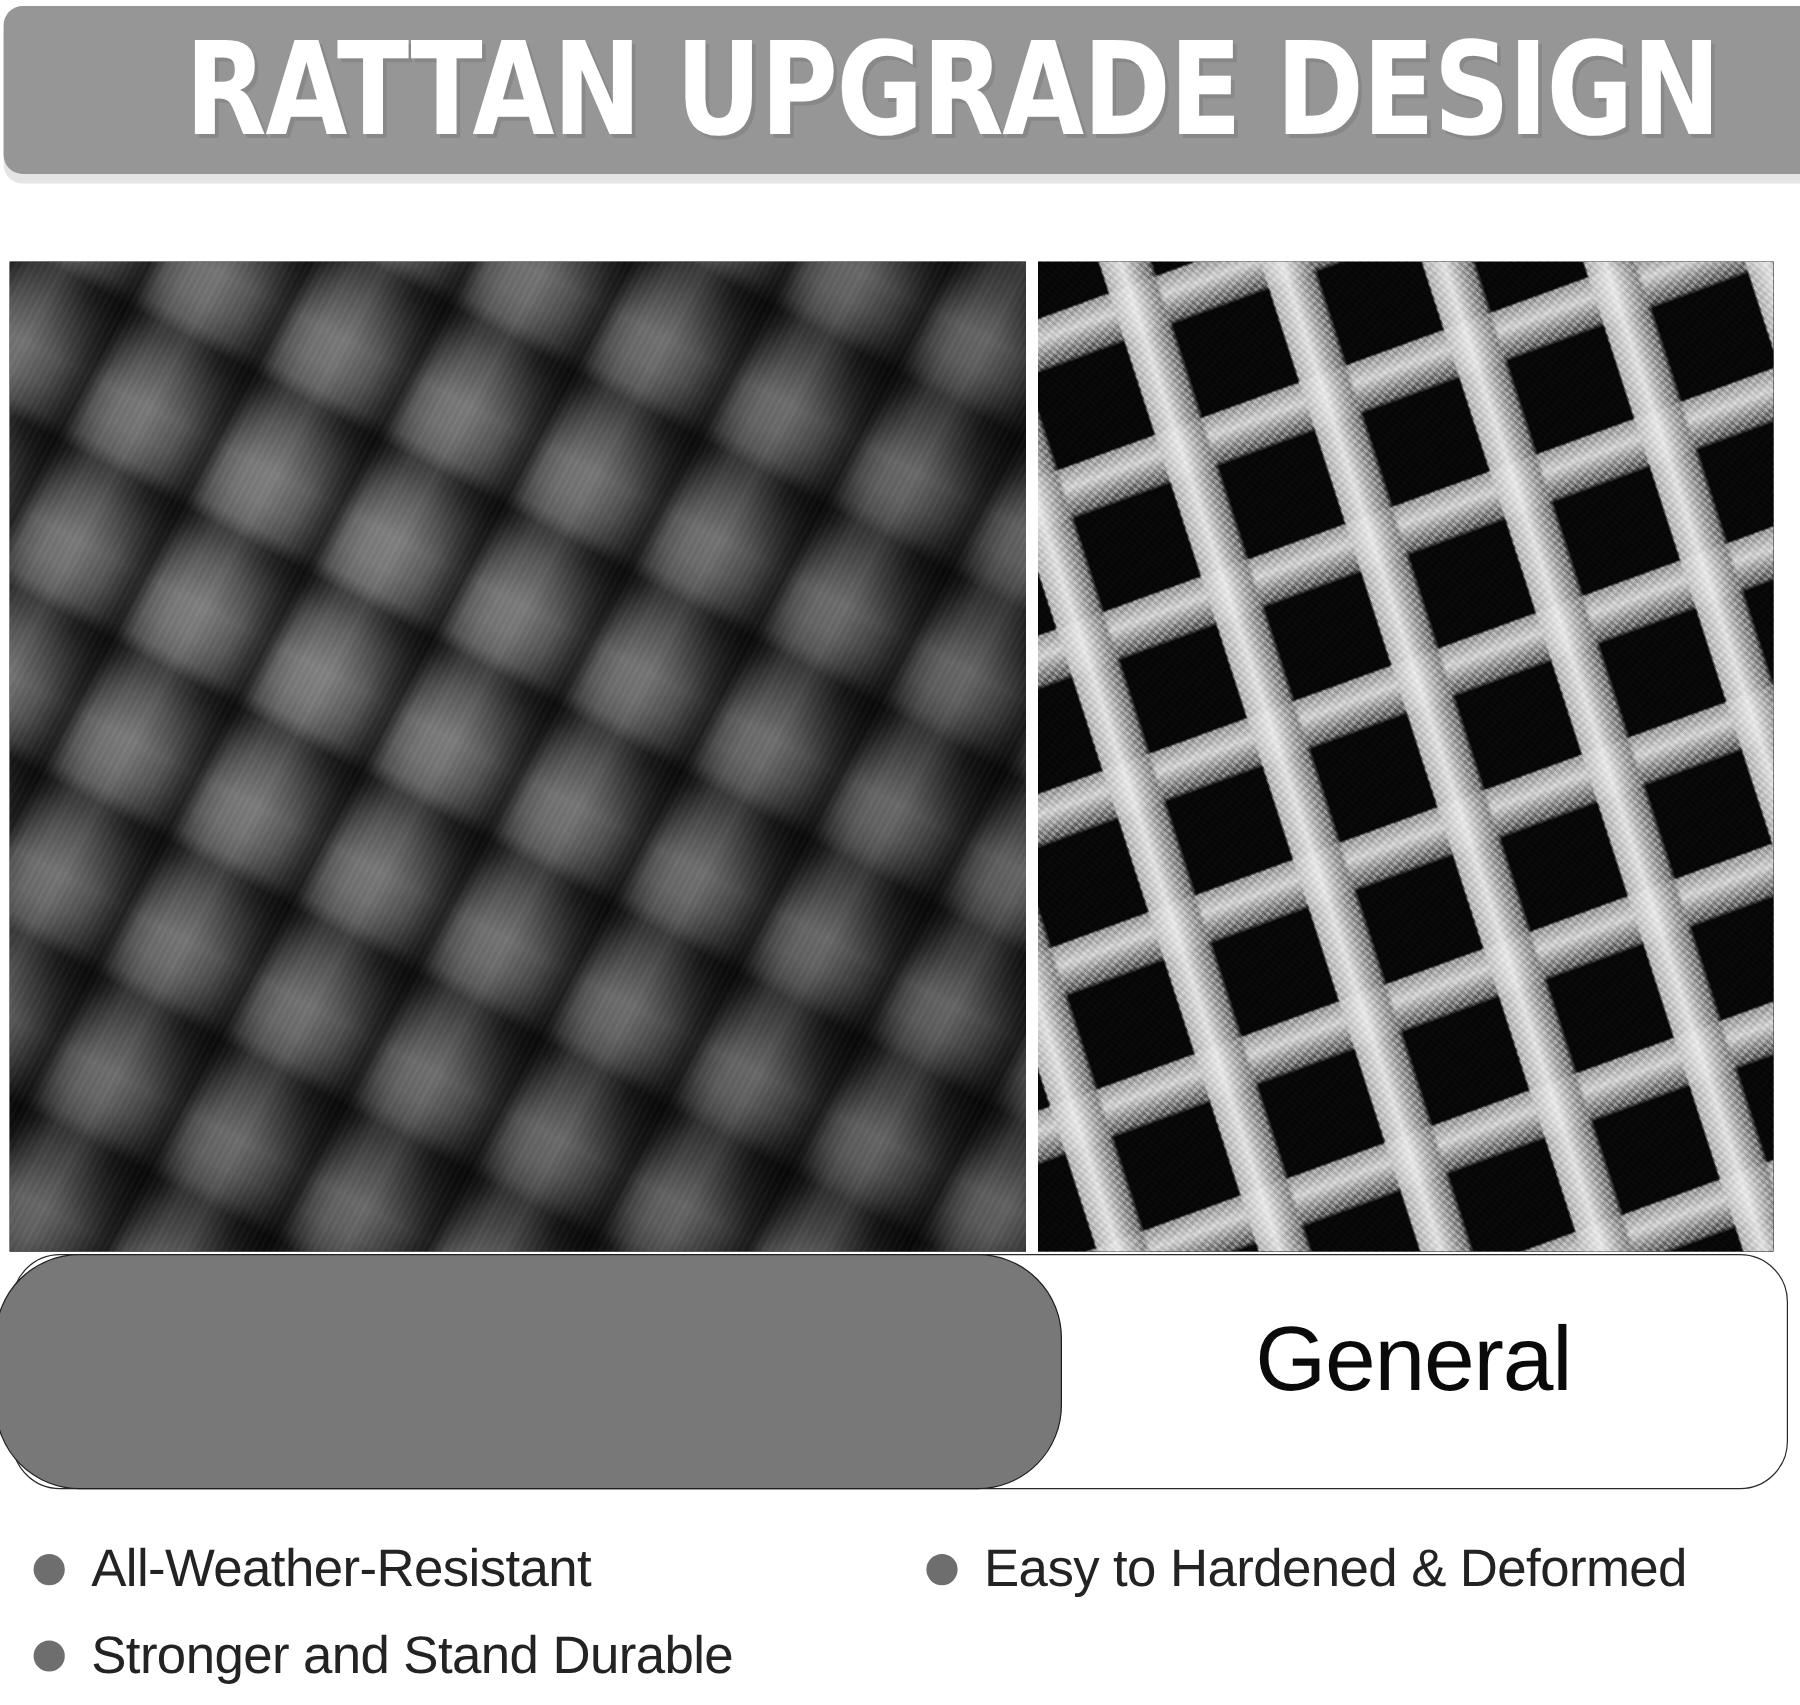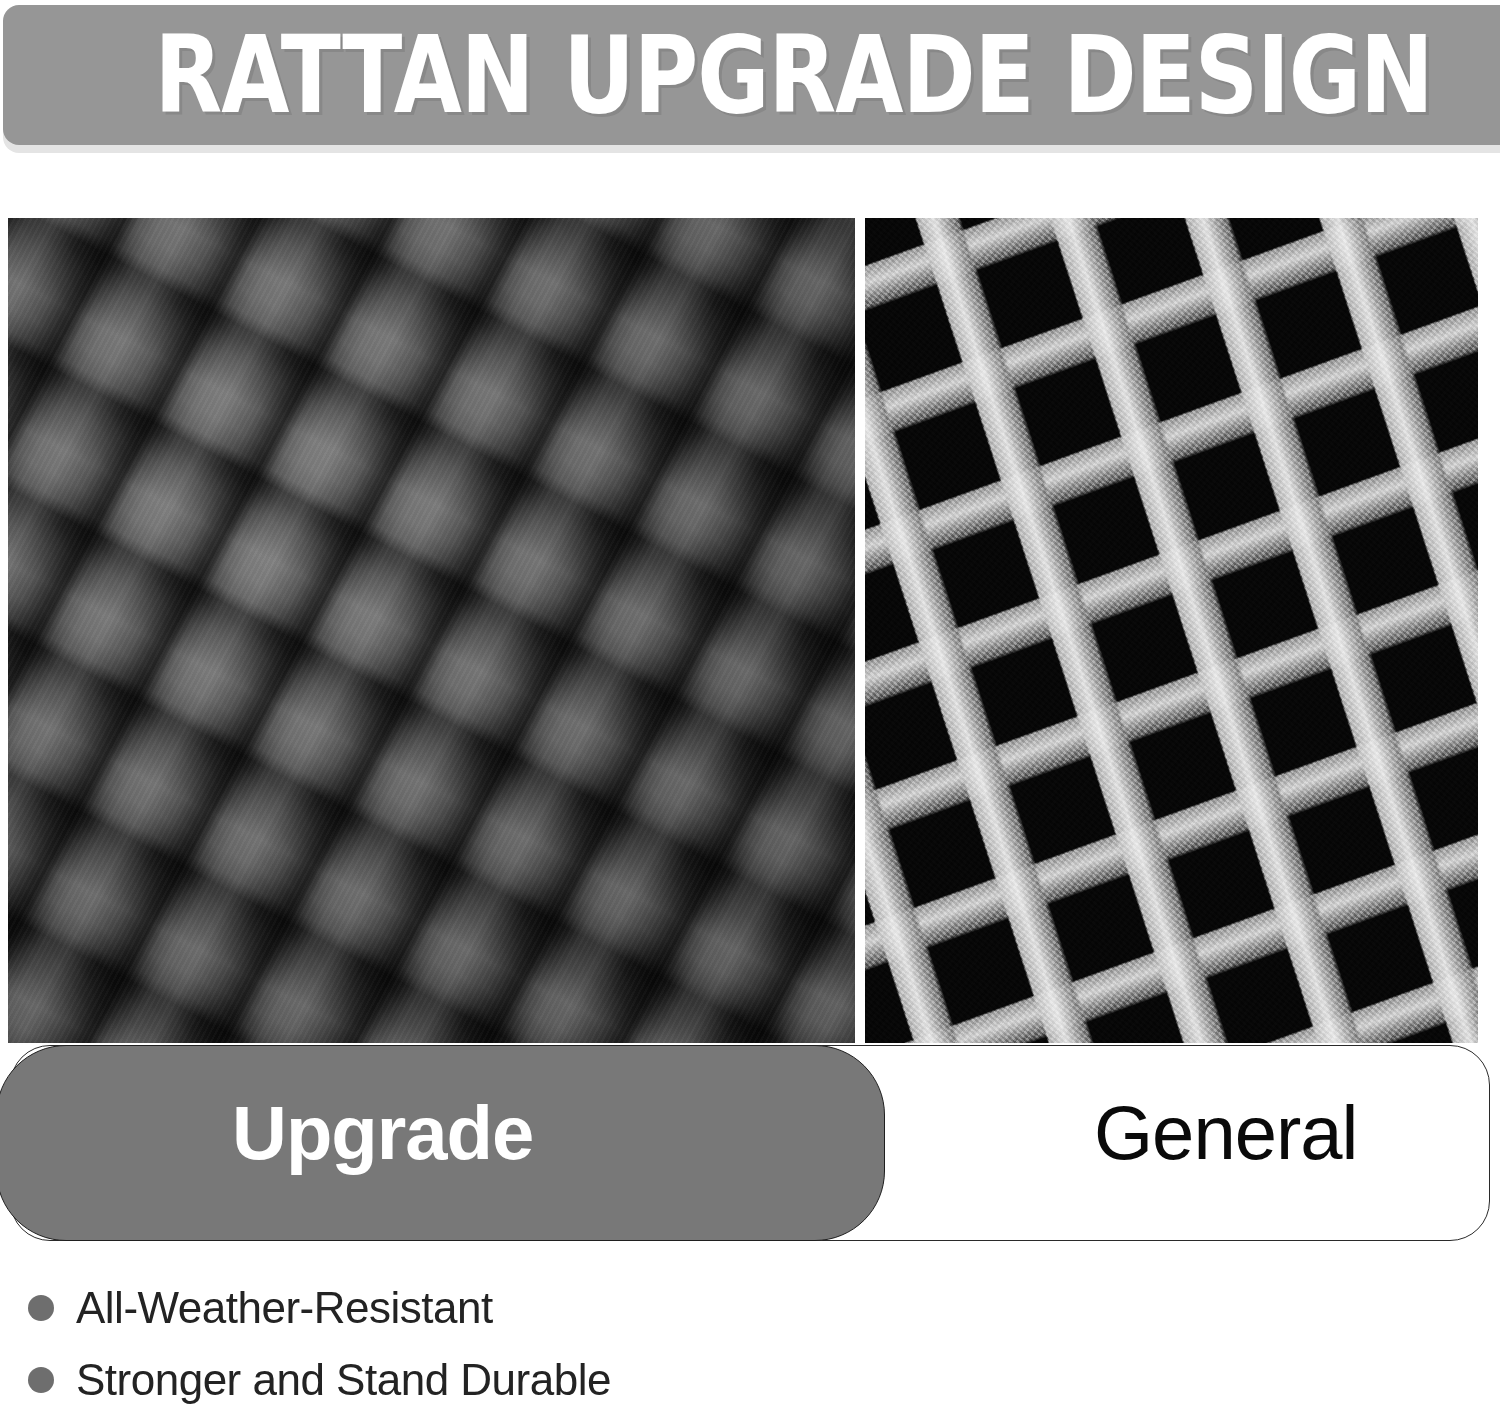--- a/index.html
+++ b/index.html
@@ -97,21 +97,21 @@
     box-sizing:border-box;
   }
   #label-upgrade{
     position:absolute;left:232px;top:52px;
     color:#ffffff;font-size:76px;font-weight:bold;line-height:1;
     letter-spacing:-1px;white-space:nowrap;
   }
   #label-general{
     position:absolute;left:1046px;top:52px;
     color:#0a0a0a;font-size:76px;font-weight:normal;line-height:1;
-    letter-spacing:-1px;white-space:nowrap;margin-left:48px;
+    letter-spacing:-1px;white-space:nowrap;
   }
 
   
   #bullets{position:absolute;left:0;top:1272px;width:1276px;height:149px;}
   .bullet-col{position:absolute;top:0;}
   #bullets-upgrade{left:28px;width:720px;}
   #bullets-general{left:772px;width:720px;}
   .bullet-item{display:flex;align-items:center;height:72px;}
   .bullet-dot{
     width:26px;height:26px;border-radius:50%;background:#6e6e6e;
@@ -134,32 +134,35 @@
     <div class="weave-dark"></div>
   </div>
   <div class="photo" id="photo-general">
     <div class="weave-light"></div>
   </div>
 </div>
 
 <div id="compare-bar">
   <div id="compare-general-half"></div>
   <div id="compare-upgrade-half"></div>
-  <div id="label-upgrade">Upgrade</div>
   <div id="label-general">General</div>
 
 </div>
 
 <div id="bullets">
   <div class="bullet-col" id="bullets-upgrade">
     <div class="bullet-item">
       <span class="bullet-dot"></span>
       <span class="bullet-text">All-Weather-Resistant</span>
     </div>
     <div class="bullet-item">
       <span class="bullet-dot"></span>
       <span class="bullet-text">Stronger and Stand Durable</span>
     </div>
   </div>
 
   <div class="bullet-col" id="bullets-general">
+    <div class="bullet-item">
+      <span class="bullet-dot"></span>
+      <span class="bullet-text">Easy to Hardened &amp; Deformed</span>
+    </div>
   </div>
 </div>
 
 </body></html>

